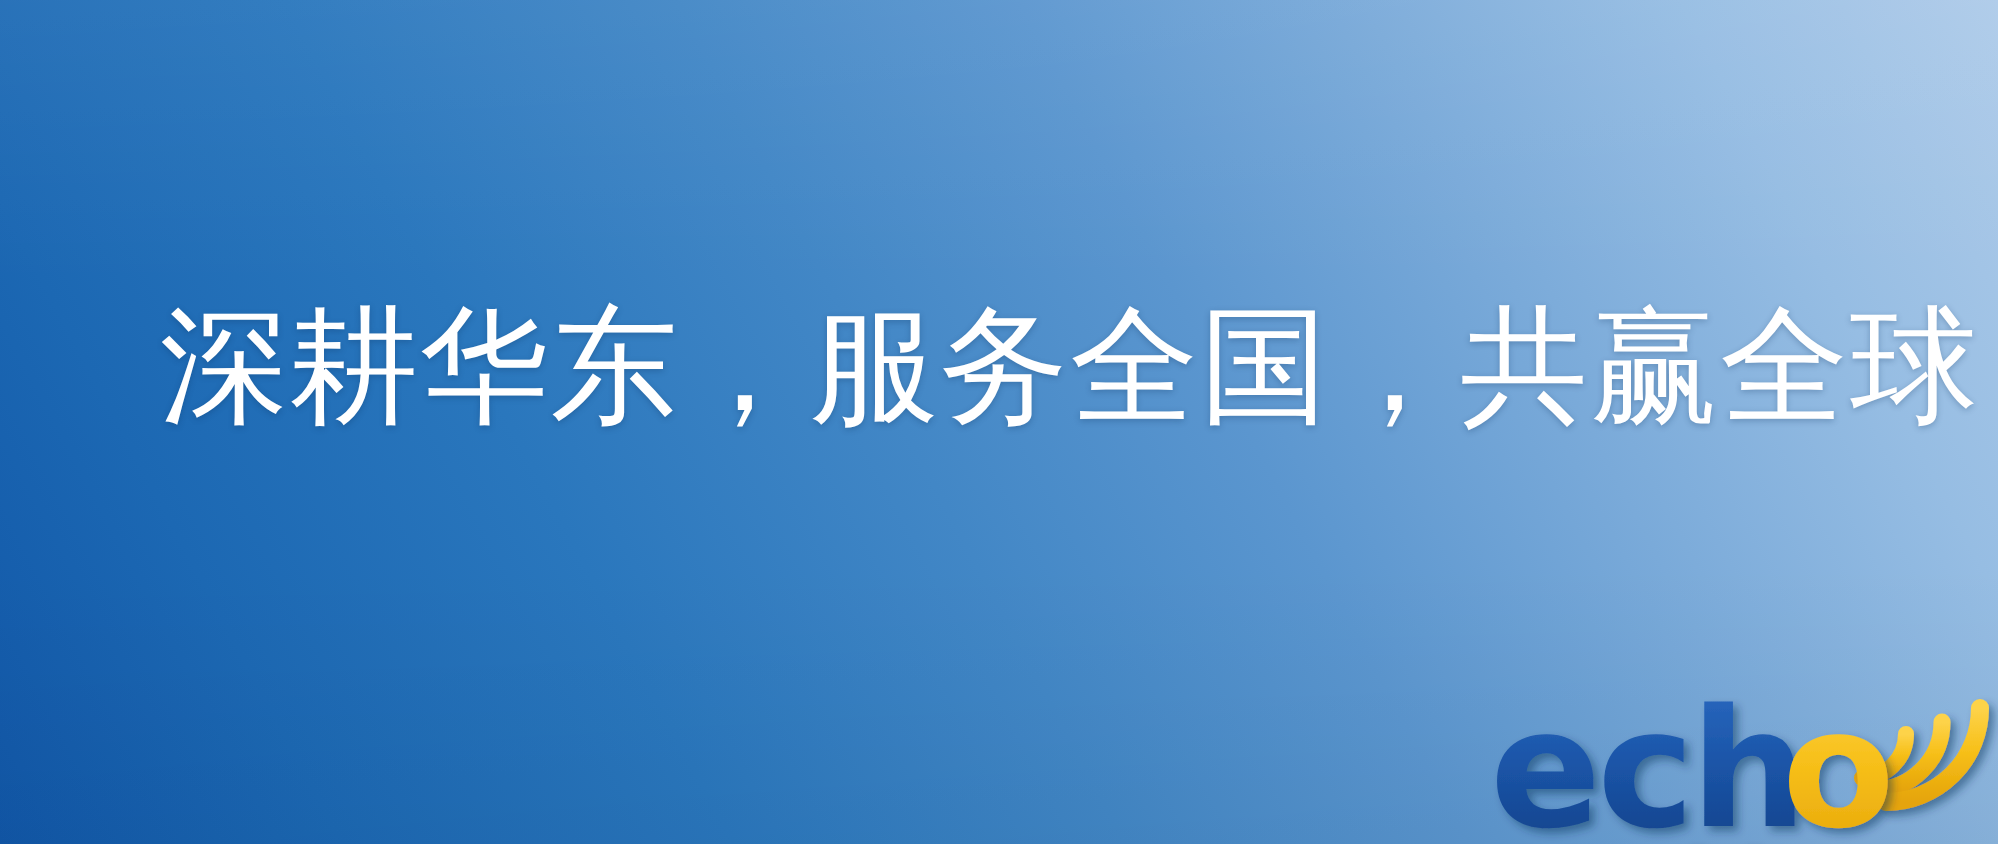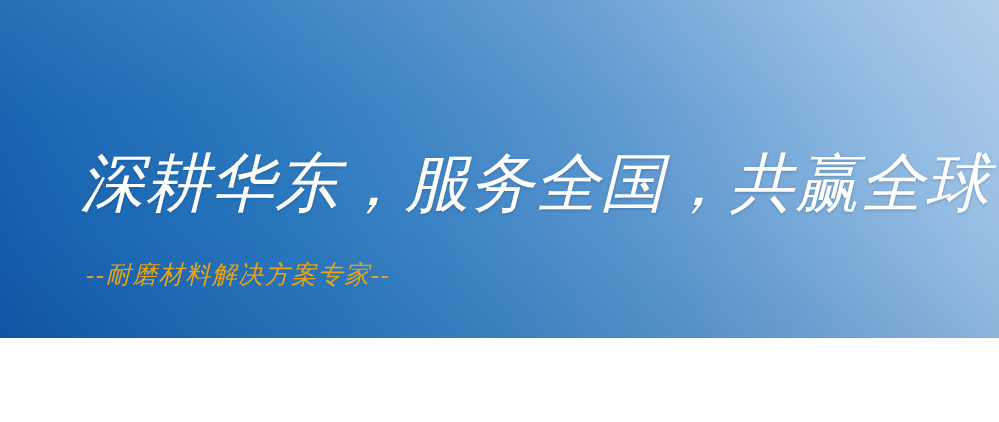--- a/index.html
+++ b/index.html
@@ -4,35 +4,34 @@
 <style>
   html, body {
     margin: 0;
     padding: 0;
     background: #ffffff;
   }
 
   #banner {
     position: relative;
     width: 999px;
-    height: 338px;
+    height: 422px;
     overflow: hidden;
     font-family: "Liberation Sans", sans-serif;
     
     background:
       linear-gradient(62deg,
         #1157a8 0%,
         #1c68b3 14%,
         #2a77bd 30%,
         #4287c6 46%,
         #5b96cf 60%,
         #7aaad9 74%,
         #96bde3 87%,
         #aecbe9 100%);
-    font-style: italic;
   }
 
   
   #banner::after {
     content: "";
     position: absolute;
     inset: 0;
     pointer-events: none;
     background: linear-gradient(180deg,
       rgba(255,255,255,0.045) 0%,
@@ -84,21 +83,20 @@
     height: 128px;
   }
 </style>
 </head>
 <body>
 
 <div id="banner">
 
   <div class="headline">深耕华东，服务全国，共赢全球</div>
 
-  <div class="subheadline">--耐磨材料解决方案专家--</div>
 
   <div class="logo">
     <svg viewBox="0 0 254 128" xmlns="http://www.w3.org/2000/svg" aria-hidden="true">
       <defs>
         <filter id="dropsh" x="-20%" y="-20%" width="150%" height="150%">
           <feDropShadow dx="2.5" dy="2.5" stdDeviation="2.2" flood-color="#0d2c52" flood-opacity="0.45"></feDropShadow>
         </filter>
         <linearGradient id="blueGrad" x1="0" y1="0" x2="0" y2="1">
           <stop offset="0%" stop-color="#2b6ac2"></stop>
           <stop offset="45%" stop-color="#1b55a8"></stop>

